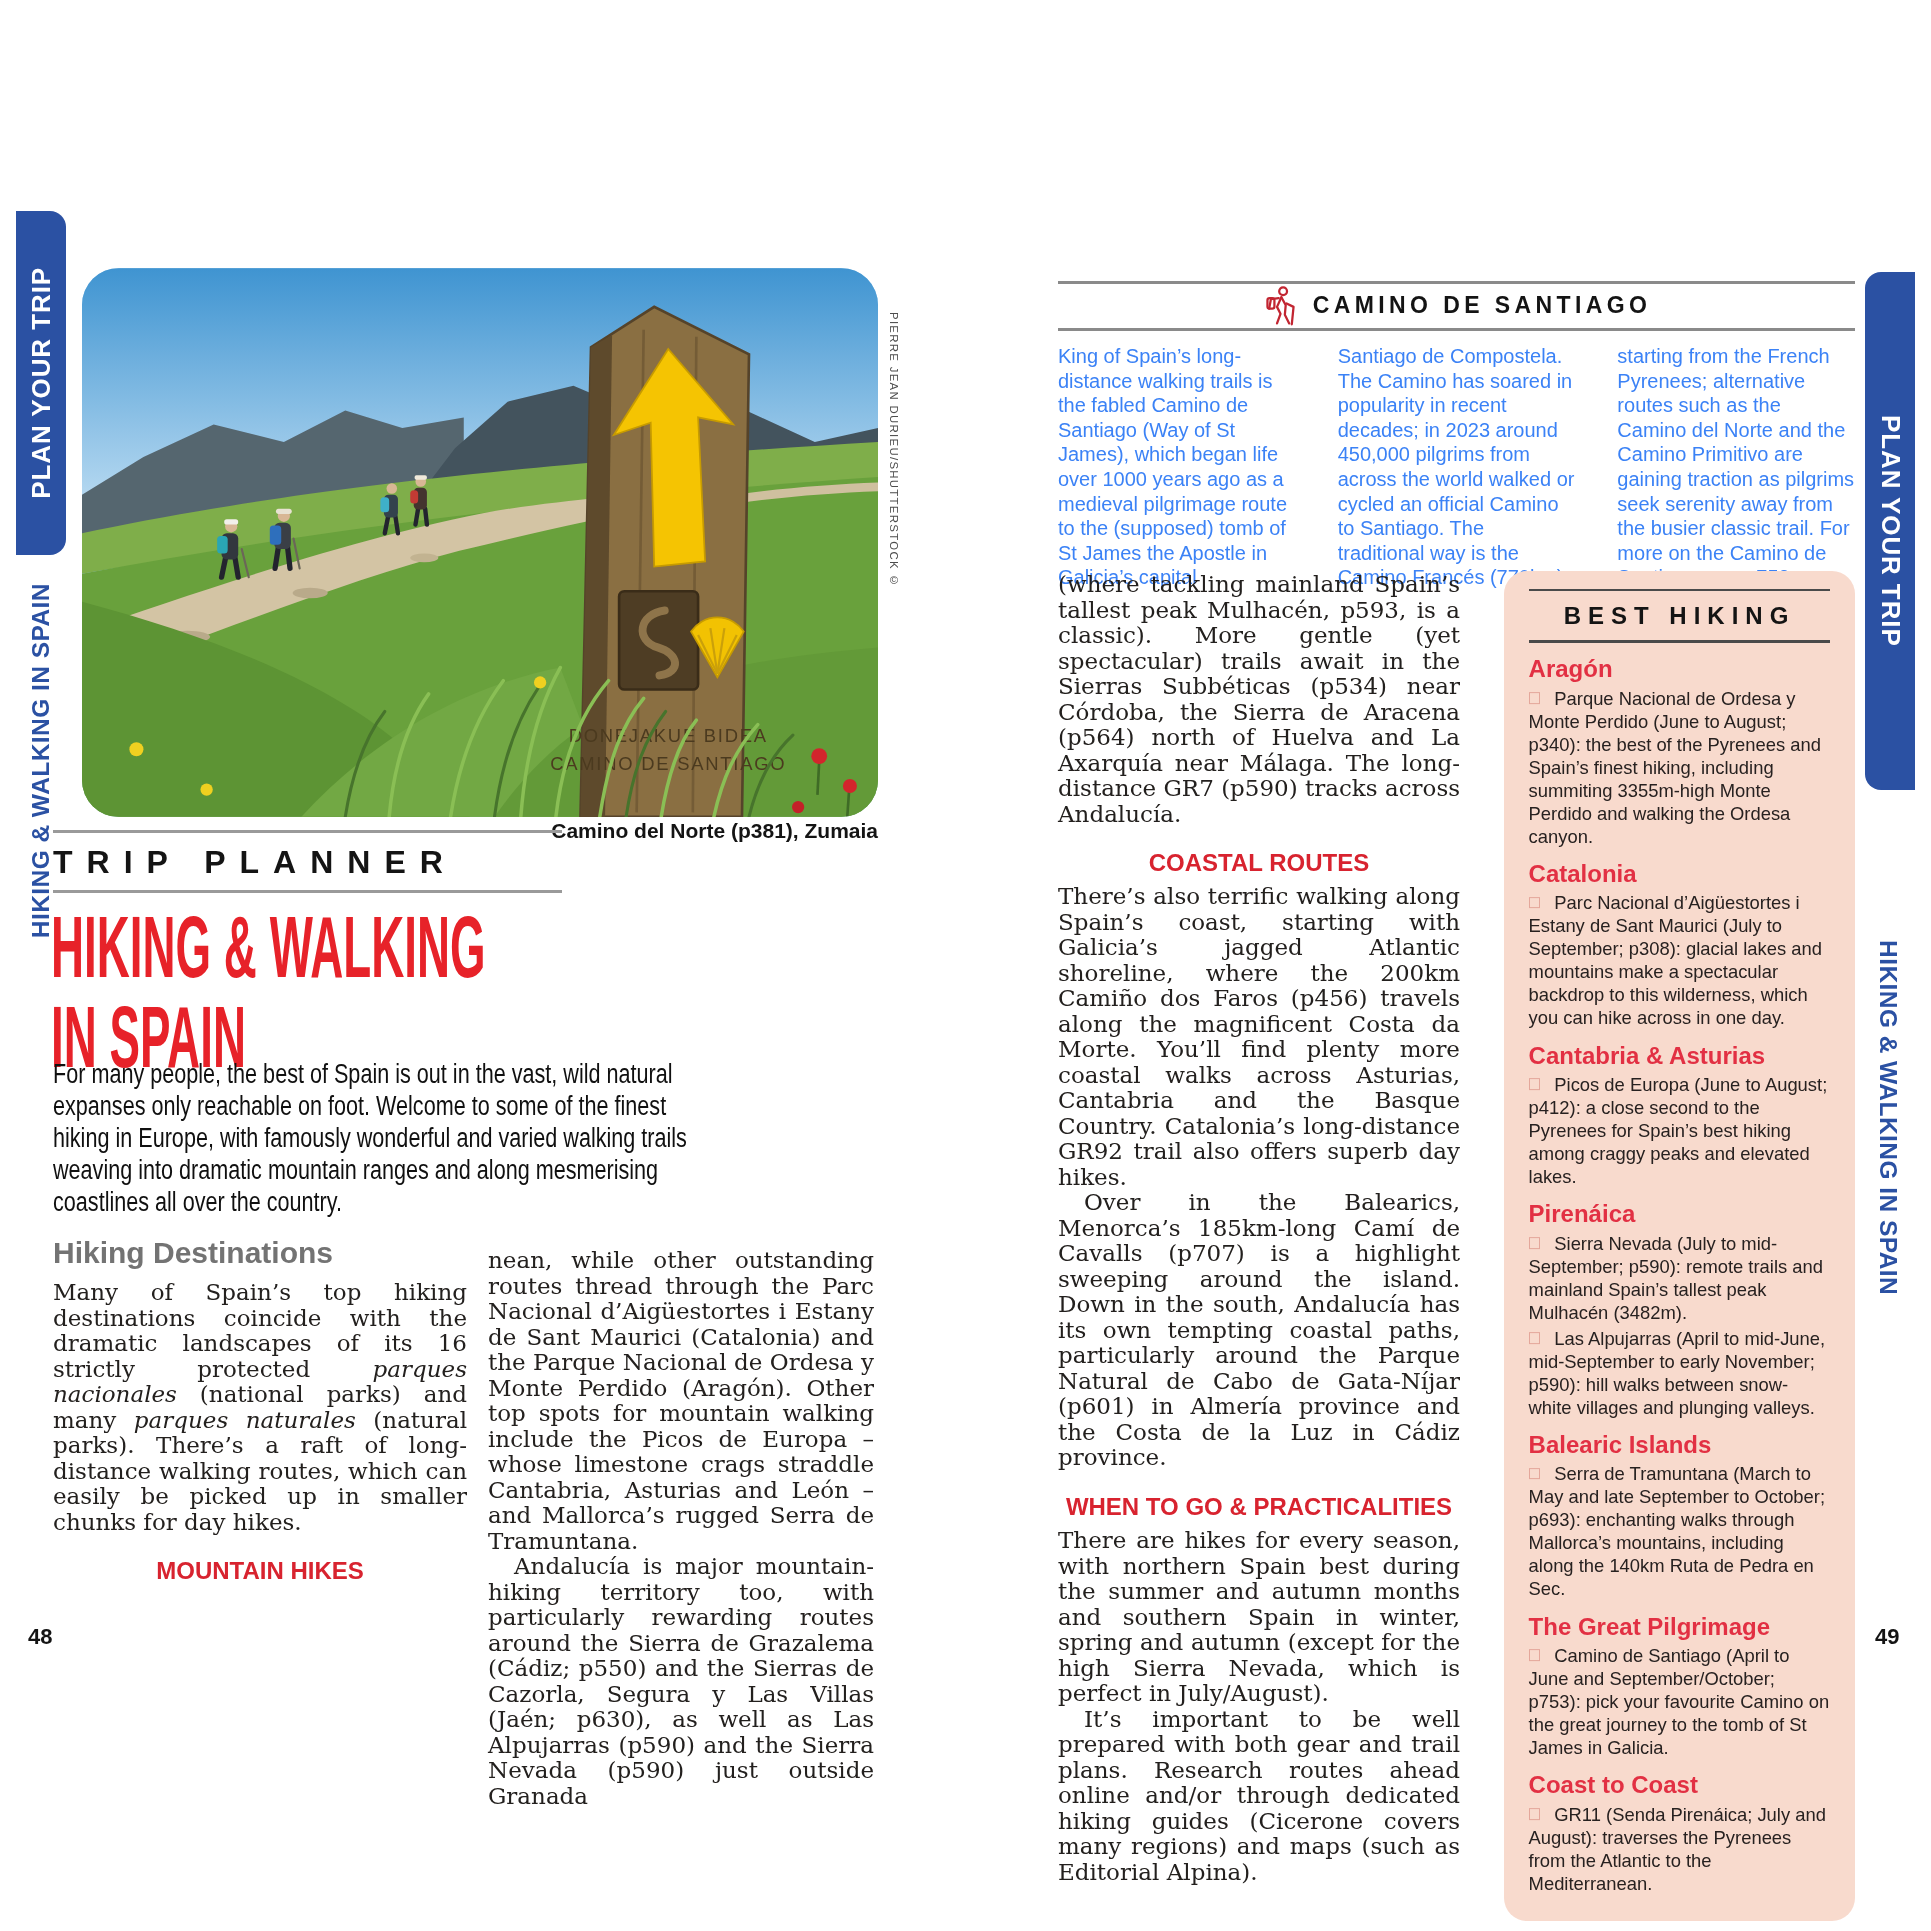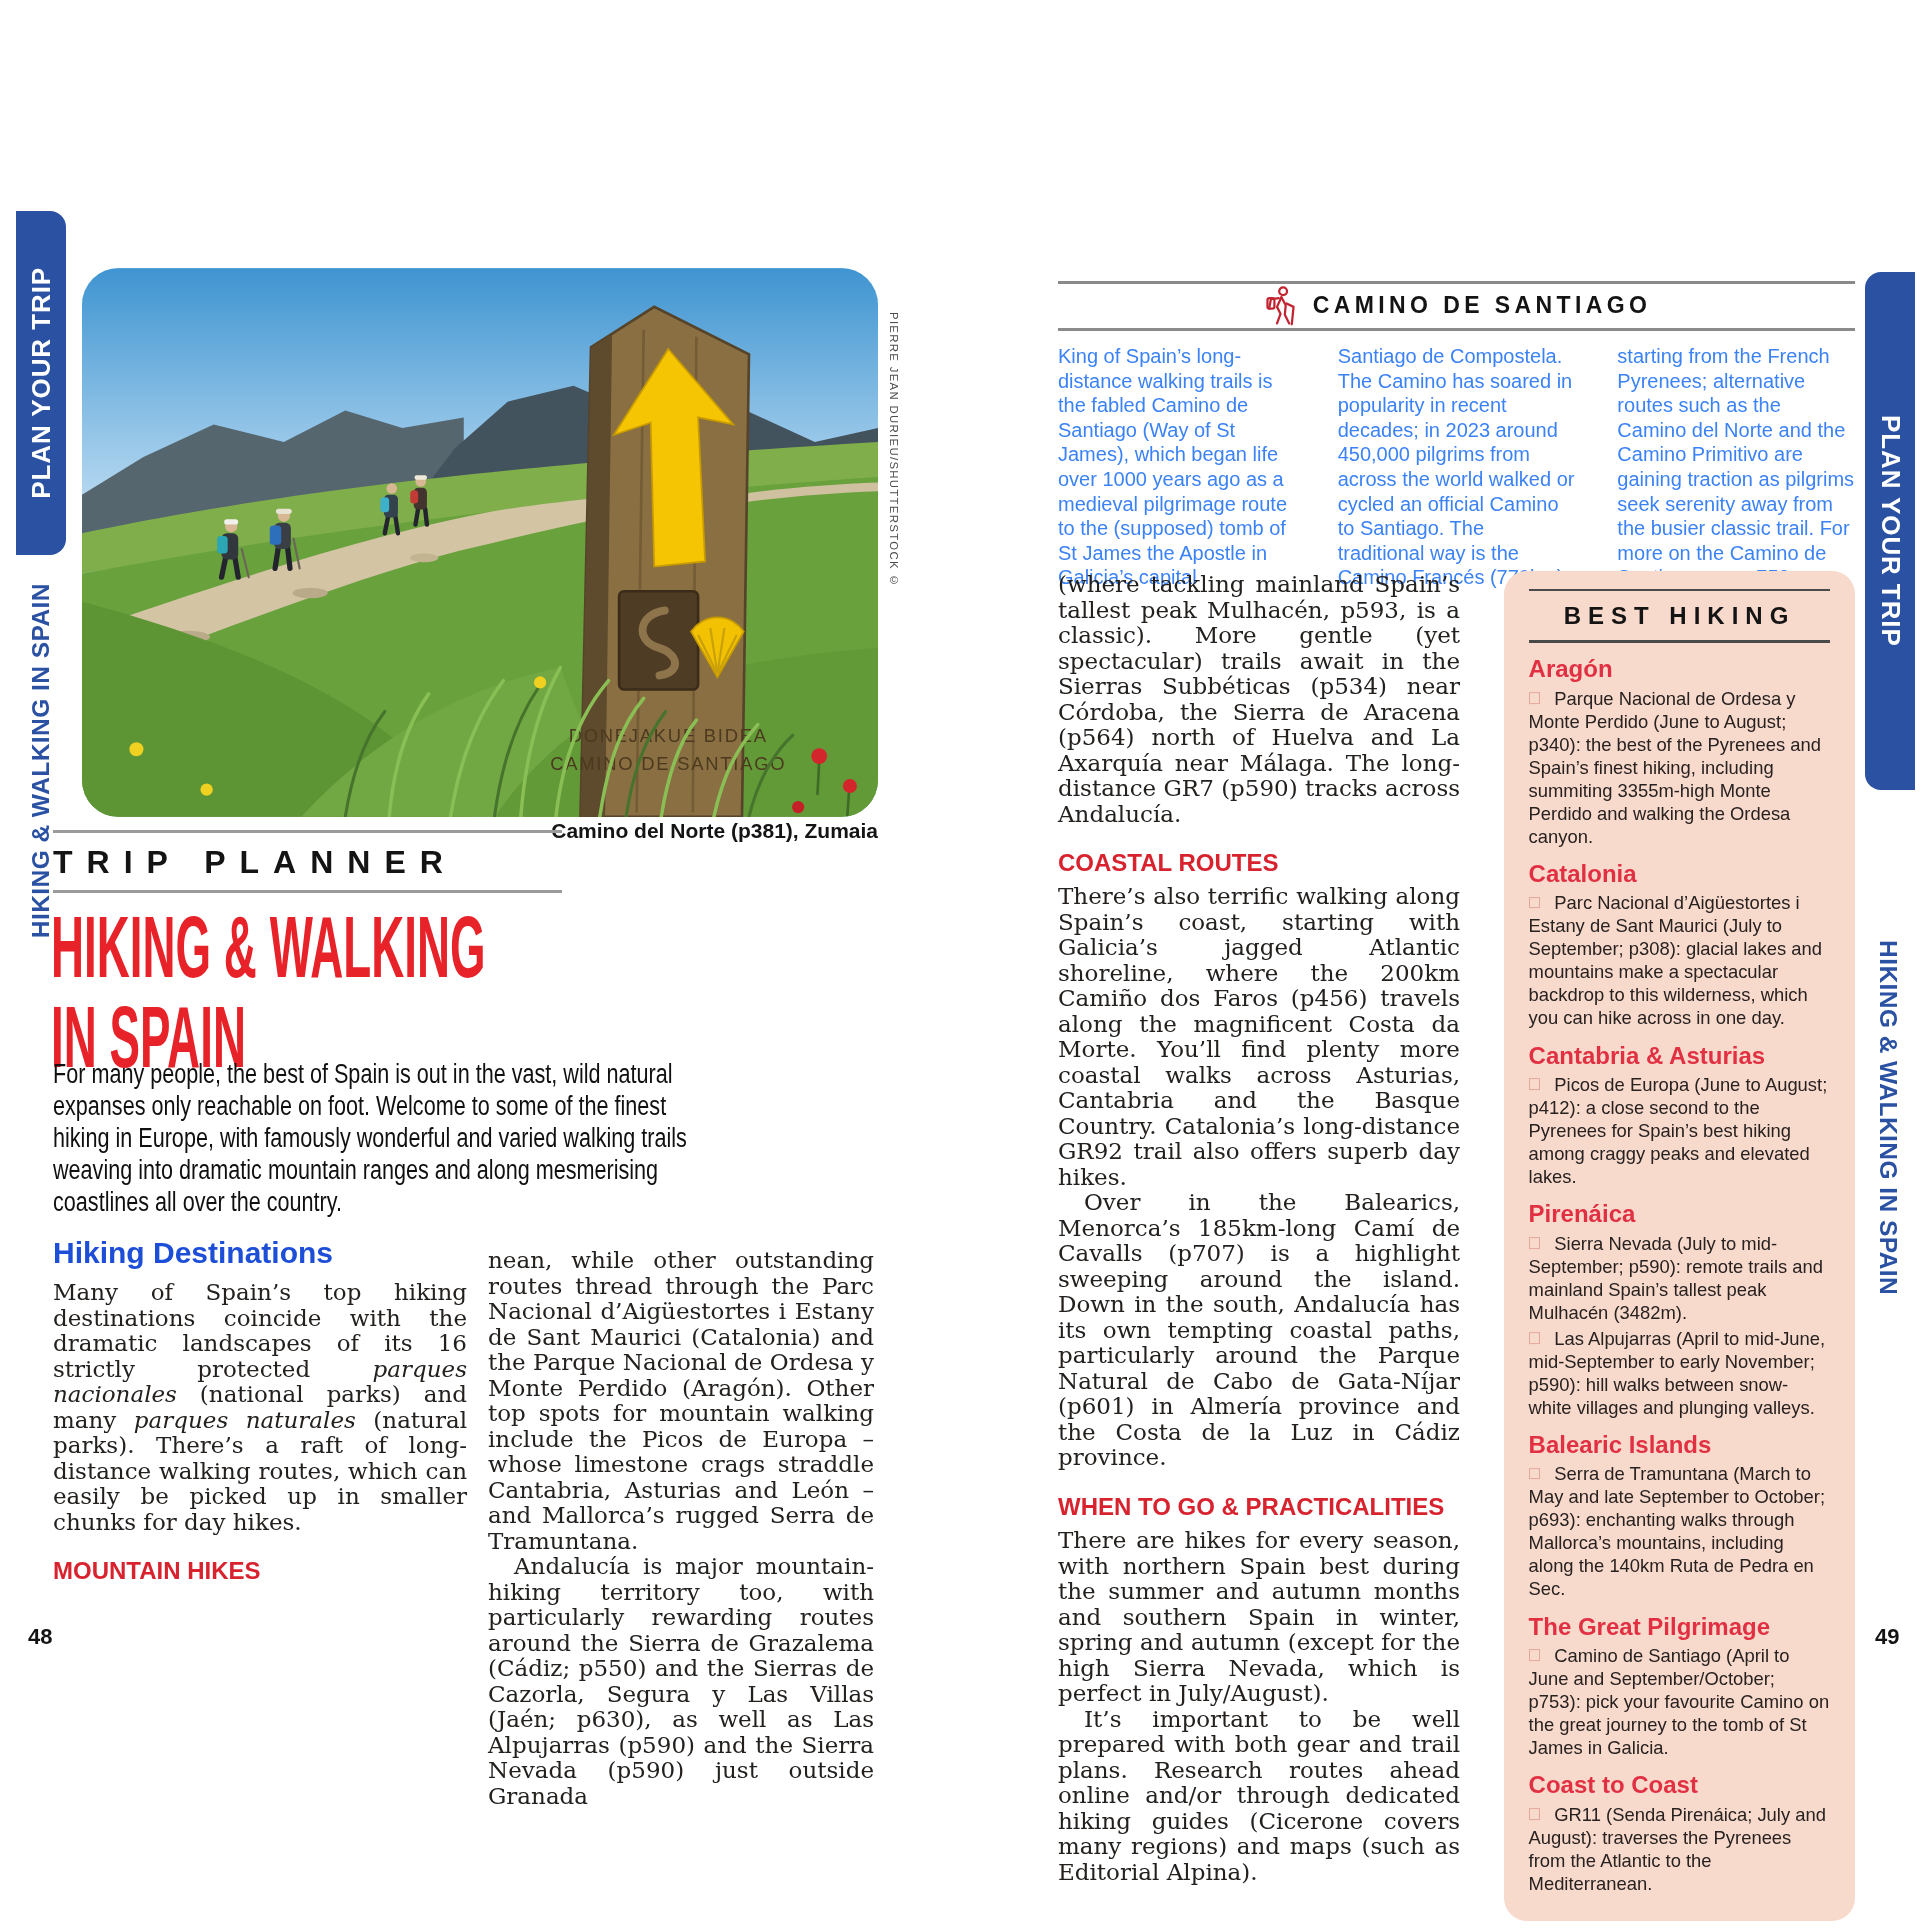--- a/index.html
+++ b/index.html
@@ -25,24 +25,24 @@
   .rule{position:absolute;background:#9a9a9a;height:2.6px;}
   .rule-k1{left:53px;top:830px;width:509px;}
   .rule-k2{left:53px;top:890px;width:509px;}
   .kicker{position:absolute;left:53px;top:844px;font-size:32px;font-weight:700;letter-spacing:14px;color:#141414;}
   .title{position:absolute;left:51px;top:902px;color:#e72229;font-weight:800;font-size:88px;line-height:90px;transform:scaleX(.52);transform-origin:0 0;white-space:nowrap;letter-spacing:0;}
   .intro{position:absolute;left:53px;top:1058px;width:834px;transform:scaleX(.8);transform-origin:0 0;font-size:27px;line-height:32px;color:#101010;}
   
   .serif{font-family:"DejaVu Serif", serif;font-size:23px;line-height:25.5px;text-align:justify;color:#23201e;}
   .serif p{margin:0;}
   .p-indent{text-indent:26px;}
-  .lp-heading{position:absolute;left:53px;top:1236px;font-size:30px;font-weight:700;color:#1d4ed8;}
+  .lp-heading{position:absolute;left:53px;top:1236px;font-size:30px;font-weight:700;color:#737373;}
   .col1{position:absolute;left:53px;top:1280px;width:414px;}
   .col2{position:absolute;left:488px;top:1248px;width:386px;}
-  .red-sub{font-family:"Liberation Sans", sans-serif;font-size:24px;font-weight:700;color:#d8232f;margin:23px 0 8.8px 0;text-align:left;}
+  .red-sub{font-family:"Liberation Sans", sans-serif;font-size:24px;font-weight:700;color:#d8232f;margin:23px 0 8.8px 0;text-align:center;}
   
   .cam-rule-top{left:1058px;top:281px;width:797px;background:#8a8a8a;}
   .cam-rule-bot{left:1058px;top:328px;width:797px;background:#8a8a8a;}
   .cam-head{position:absolute;left:1058px;top:286px;width:797px;height:39px;display:flex;align-items:center;justify-content:center;gap:14px;}
   .cam-title{font-size:23px;font-weight:700;letter-spacing:4.4px;color:#141414;}
   .cam-cols{position:absolute;left:1058px;top:344px;width:797px;display:flex;gap:42px;}
   .cam-col{flex:1;font-size:20px;line-height:24.6px;color:#3b82f6;}
   
   .rcol{position:absolute;left:1058px;top:572px;width:402px;}
   

